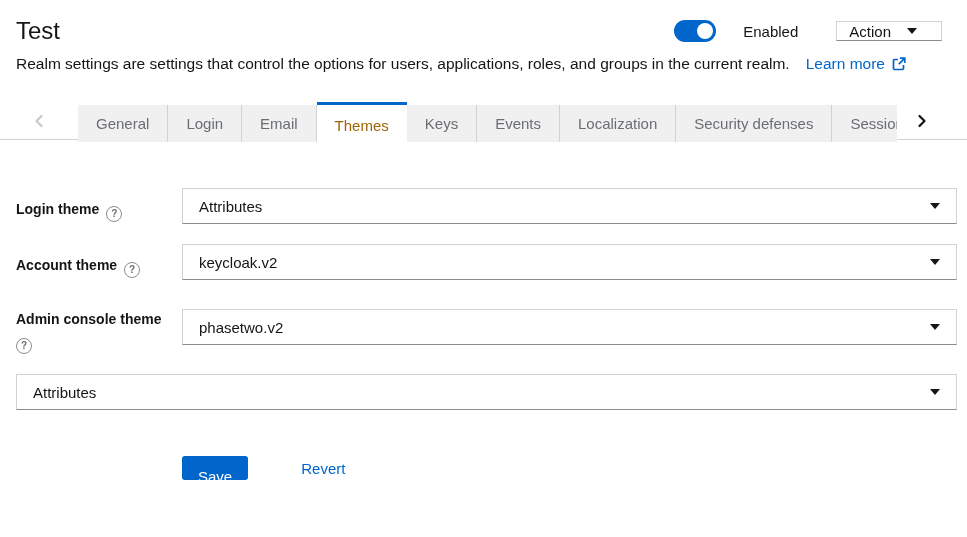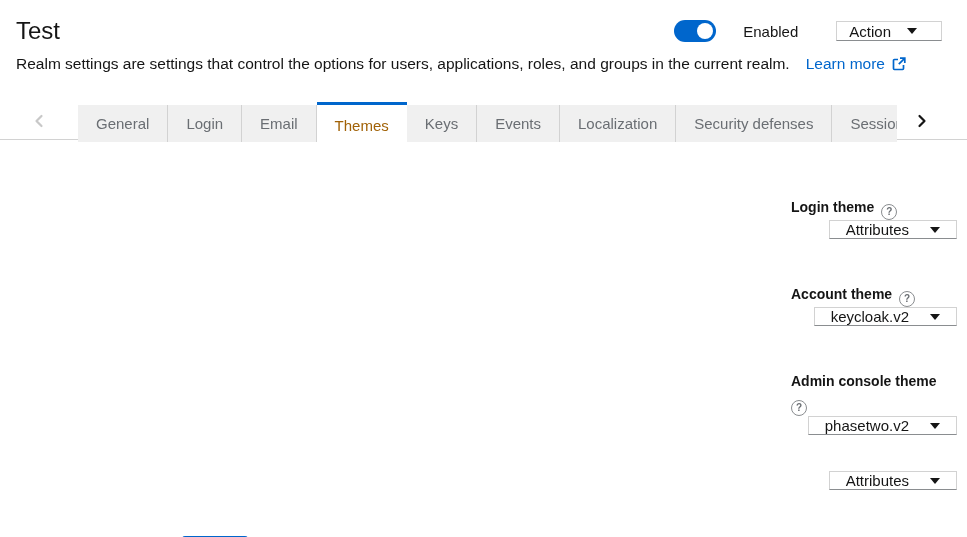--- a/index.html
+++ b/index.html
@@ -27,21 +27,21 @@
   .tabstrip { margin-top: 28px; height: 38px; display: flex; align-items: flex-start; border-bottom: 1px solid #d2d2d2; }
   .scroll-btn { width: 78px; height: 37px; background: #fff; border: none; display: flex; align-items: center; justify-content: center; cursor: pointer; padding: 0; flex: none; }
   .scroll-btn.right { width: 50px; }
   .scroll-btn.left { color: #c8c8c8; }
   .scroll-btn.right { color: #151515; }
   .tabs { display: flex; align-items: center; width: 819px; height: 43px; overflow: hidden; flex: none; }
   .tab { flex: none; height: 37px; display: flex; align-items: center; padding: 0 18px; background: #f0f0f0; border: none; border-right: 1px solid #d2d2d2; font-family: inherit; font-size: 15px; color: #6a6e73; white-space: nowrap; cursor: pointer; }
   .tab.active { height: 43px; background: #fff; color: #a16207; border-top: 3px solid #0066cc; border-right: none; position: relative; z-index: 2; }
   
   .form { margin: 48px 10px 0 16px; }
-  .form-row { display: flex; align-items: flex-end; margin-bottom: 36px; flex-direction: column; }
+  .form-row { display: flex; align-items: center; margin-bottom: 20px; }
   .label-cell { width: 155px; flex: none; margin-right: 11px; padding-top: 8px; line-height: 22px; font-size: 14px; }
   .form-label { font-weight: 700; white-space: nowrap; margin-right: 7px; }
   .help-icon { display: inline-flex; align-items: center; justify-content: center; width: 16px; height: 16px; border: 1px solid #8a8d90; border-radius: 50%; font-size: 10px; font-weight: 700; color: #6a6e73; vertical-align: -3px; cursor: pointer; background: #fff; }
   .select { flex: 1; height: 36px; display: flex; align-items: center; justify-content: space-between; padding: 0 16px; background: #fff; border: 1px solid #d2d2d2; border-bottom-color: #8a8d90; font-family: inherit; font-size: 15px; color: #151515; cursor: pointer; gap: 21px; }
   .form-actions { margin-left: 166px; margin-top: 46px; display: flex; align-items: center; }
   .save-btn { height: 16px; padding: 12px 16px; background: #0066cc; color: #fff; border: none; border-radius: 3px; font-family: inherit; font-size: 15px; cursor: pointer; }
   .revert-btn { margin-left: 53px; background: none; border: none; padding: 0; color: #0066cc; font-family: inherit; font-size: 15px; cursor: pointer; }
 </style>
 </head>
 <body>

